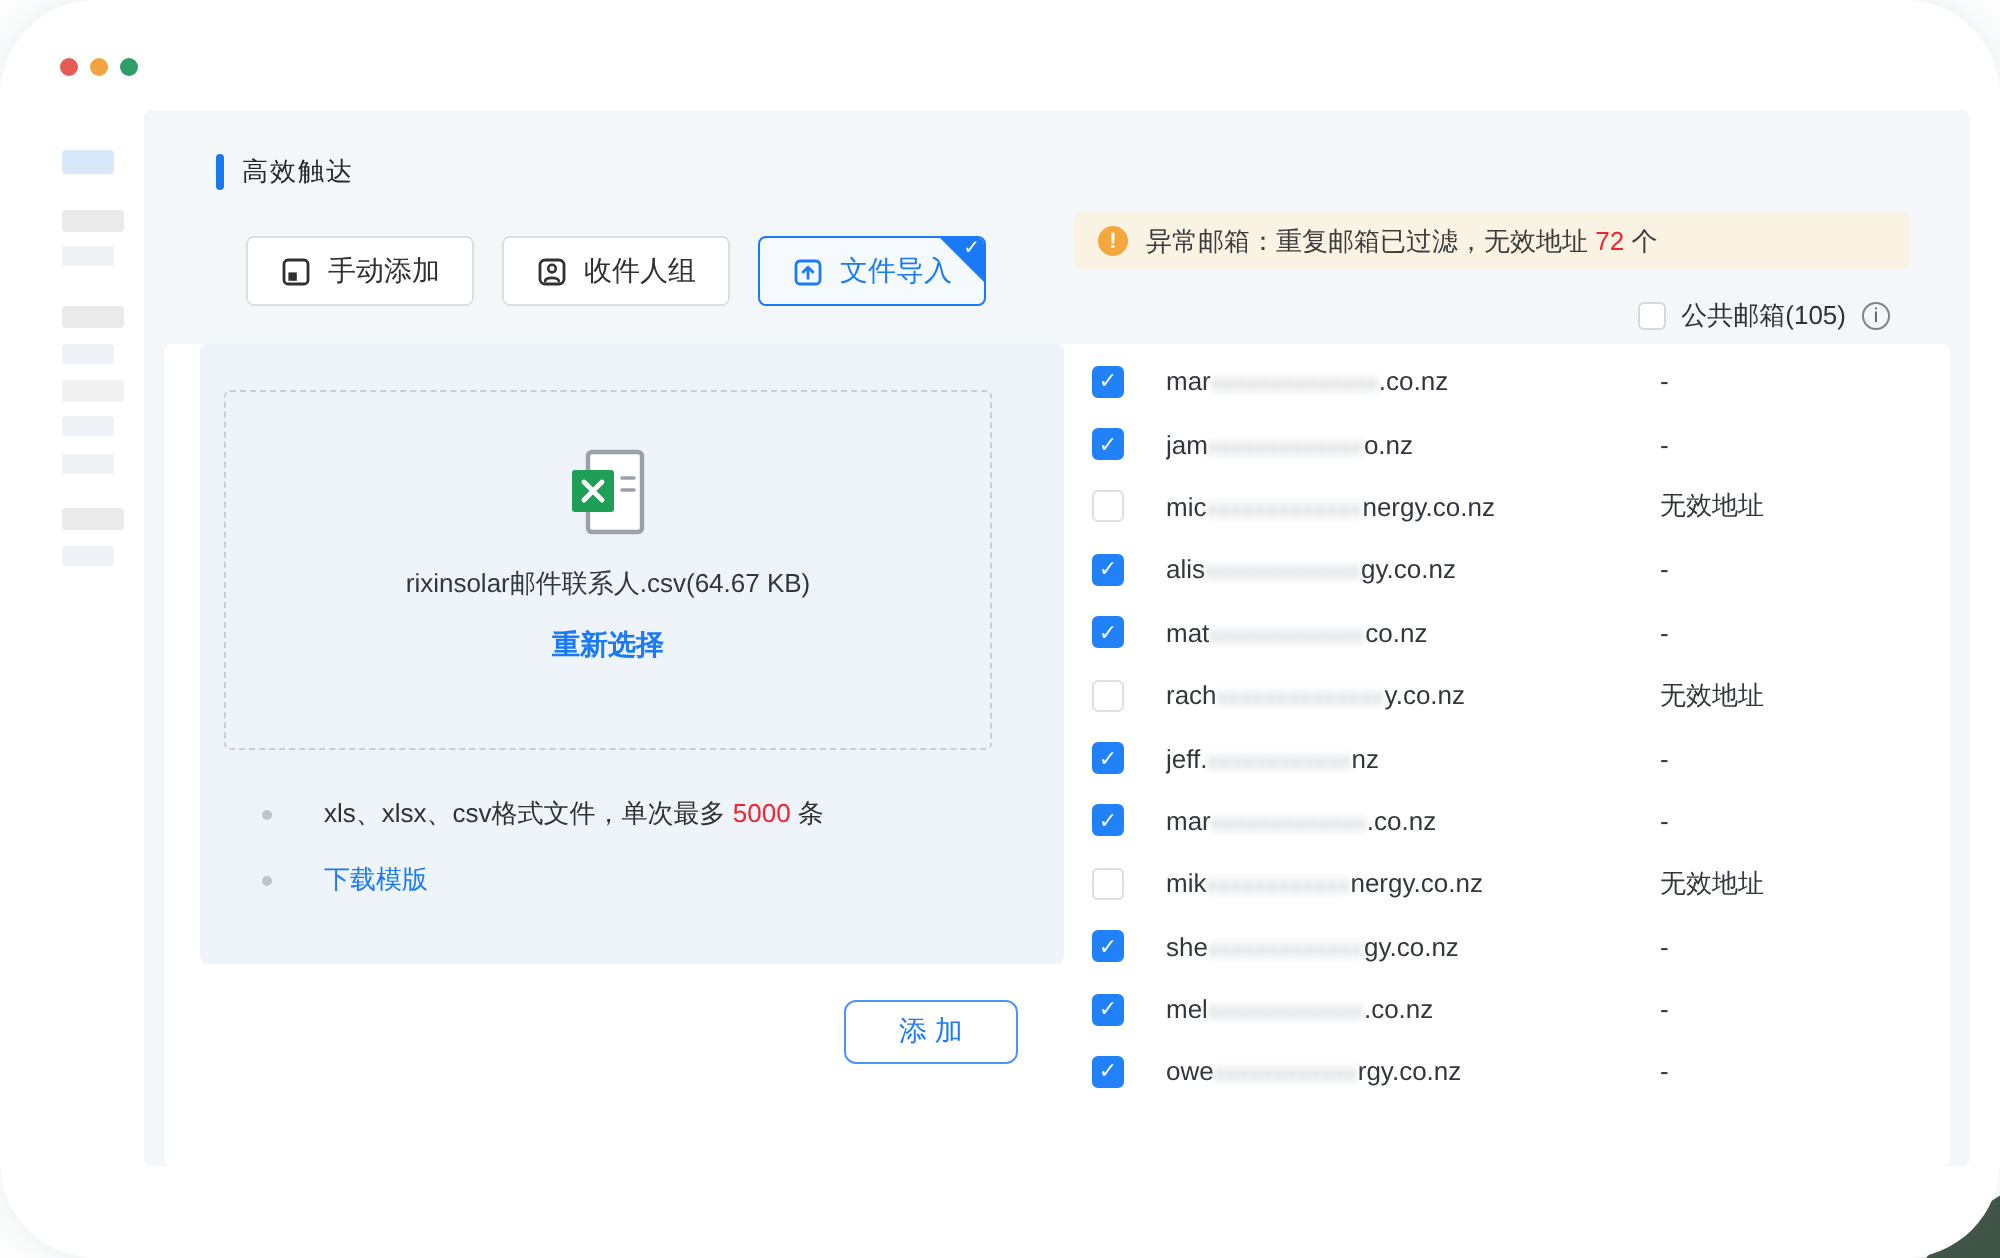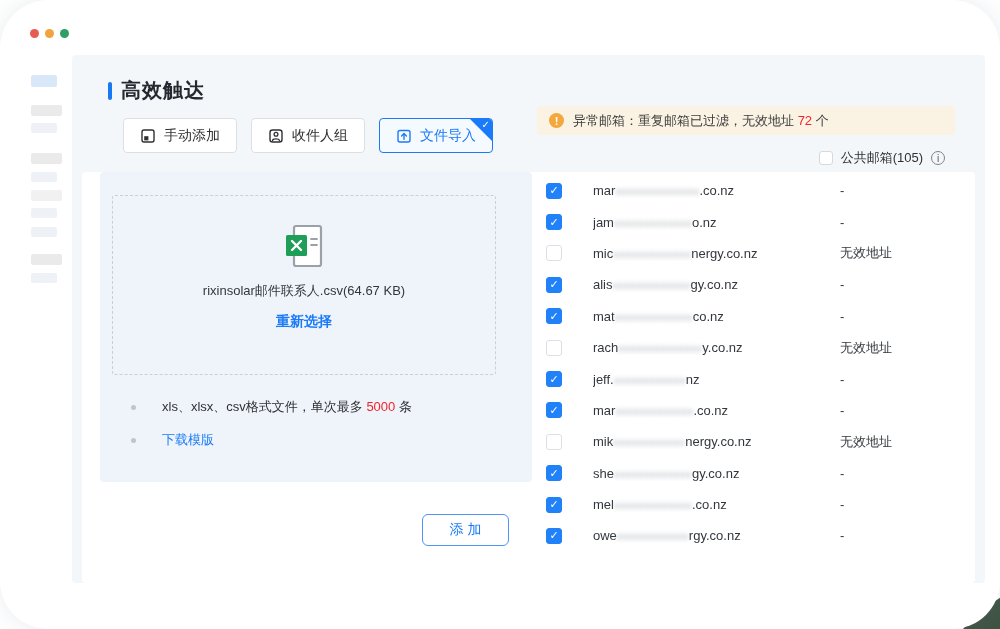--- a/index.html
+++ b/index.html
@@ -23,21 +23,21 @@
   
   .skbar{position:absolute;left:31px;height:11px;border-radius:2px;}
   .skbar.blue{background:#d9e8f8;height:12px;}
   .skbar.gray{background:#eaeaea;}
   .skbar.gray2{background:#f1f1f1;}
   .skbar.light{background:#eef2f7;height:10px;}
   
   .main-panel{position:absolute;left:72px;top:55px;width:913px;height:528px;background:#f4f7fa;border-radius:4px;}
   .title-row{position:absolute;left:36px;top:22px;display:flex;align-items:center;}
   .title-bar{width:4px;height:18px;border-radius:2px;background:#1779f2;}
-  .title-text{margin-left:9px;font-size:20px;font-weight:bold;color:#24292f;letter-spacing:1px;}
+  .title-text{margin-left:9px;font-size:13px;font-weight:normal;color:#24292f;letter-spacing:1px;}
   
   .tabs{position:absolute;left:51px;top:63px;display:flex;gap:14px;}
   .tab{
     height:35px;box-sizing:border-box;padding:0 16px;display:flex;align-items:center;gap:8px;
     background:#fff;border:1px solid #dcdfe3;border-radius:4px;font-size:14px;color:#303133;cursor:pointer;
   }
   .tab svg{display:block;}
   .tab.active{border-color:#1a7af8;color:#1a7af8;background:#f5faff;position:relative;overflow:hidden;}
   .tab .corner{position:absolute;top:0;right:0;width:0;height:0;border-top:22px solid #1a7af8;border-left:22px solid transparent;}
   .tab .corner-check{position:absolute;top:0px;right:2px;font-size:10px;color:#fff;line-height:12px;}
@@ -66,34 +66,34 @@
   .file-icon{margin-top:28px;}
   .file-name{margin-top:10px;font-size:13px;color:#33373d;}
   .reselect{margin-top:13px;font-size:14px;font-weight:600;color:#1a7af8;cursor:pointer;display:inline-block;}
   .hint{position:absolute;left:31px;display:flex;align-items:center;gap:26px;font-size:13px;color:#303133;}
   .hint .bullet{width:5px;height:5px;border-radius:50%;background:#c0c4cc;flex:0 0 auto;}
   .hint.h1{top:226px;}
   .hint.h2{top:259px;}
   .link{color:#1a7af8;cursor:pointer;}
   
   .add-btn{
-    position:absolute;left:340px;top:342px;width:87px;height:32px;box-sizing:border-box;
+    position:absolute;left:340px;top:328px;width:87px;height:32px;box-sizing:border-box;
     background:#fff;border:1px solid #4d94f7;border-radius:6px;color:#1a7af8;font-size:14px;
     display:flex;align-items:center;justify-content:center;cursor:pointer;font-family:inherit;
   }
   
   .email-list{position:absolute;left:455px;top:0;width:438px;padding-top:3px;}
   .email-row{display:flex;align-items:center;height:31.4px;}
   .cb{
     width:16px;height:16px;box-sizing:border-box;margin-left:9px;border-radius:3px;flex:0 0 auto;
     border:1px solid #dcdfe6;background:#fff;color:#fff;font-size:11px;
     display:flex;align-items:center;justify-content:center;cursor:pointer;
   }
   .cb.checked{background:#2181f8;border-color:#2181f8;}
-  .email{margin-left:31px;width:247px;font-size:13px;color:#33373d;white-space:nowrap;overflow:hidden;}
+  .email{margin-left:21px;width:247px;font-size:13px;color:#33373d;white-space:nowrap;overflow:hidden;}
   .masked{color:#b0b5bb;filter:blur(2.2px);font-size:11px;letter-spacing:0.5px;}
   .status{font-size:13px;color:#33373d;}
 </style>
 </head>
 <body>
 
 <div class="green-blob"></div>
 
 <div class="window">
 

